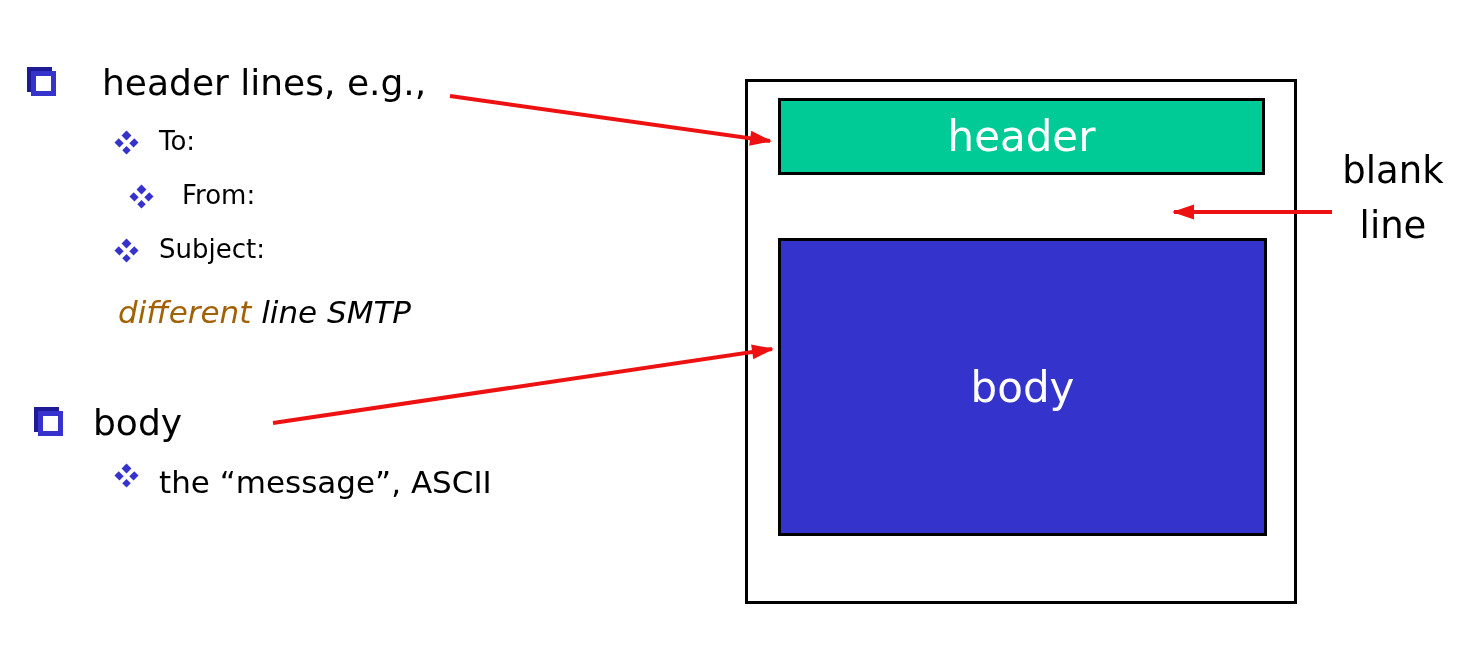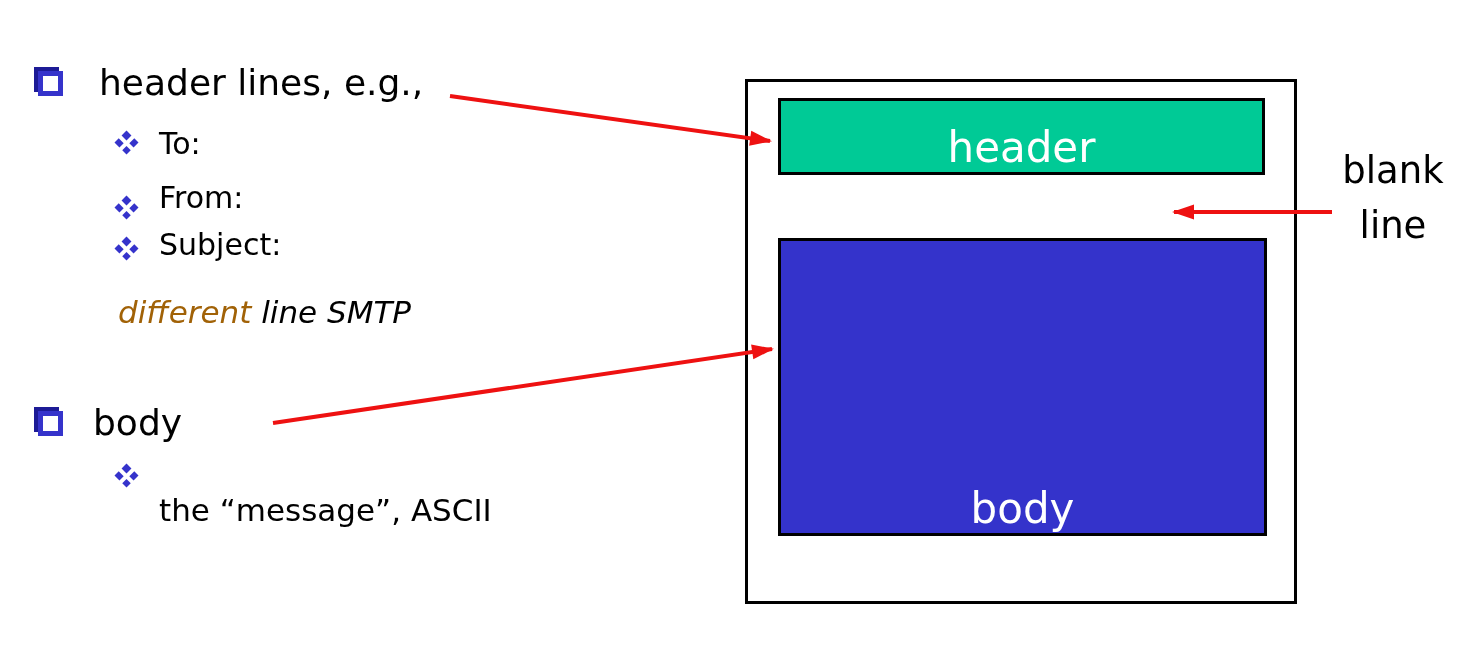--- a/index.html
+++ b/index.html
@@ -8,21 +8,21 @@
     width:1462px;
     height:672px;
     background:#ffffff;
     font-family:"DejaVu Sans", sans-serif;
     color:#000000;
     overflow:hidden;
   }
   
   .row { position:absolute; display:flex; align-items:flex-start; }
   .lvl1-text { font-size:36px; line-height:1.15; white-space:nowrap; }
-  .lvl2-text { font-size:30px; line-height:1.15; white-space:nowrap; }
+  .lvl2-text { font-size:26px; line-height:1.15; white-space:nowrap; }
 
   .sq-bullet {
     width:15px; height:15px;
     border:5px solid #3533cb;
     background:#ffffff;
     box-shadow:-4px -4px 0 0 #1d1b96;
     margin-top:9px;
     flex:0 0 auto;
   }
   .diamond-bullet {
@@ -33,78 +33,78 @@
     grid-template-rows:1fr 1fr;
     gap:4px;
     margin-top:7px;
     flex:0 0 auto;
   }
   .diamond-bullet i { background:#3533cb; display:block; }
 
   .note-line { position:absolute; font-style:italic; font-size:31px; line-height:1.15; white-space:nowrap; }
   .red-word { color:#a16207; }
 
-  .two-line { font-size:31px; line-height:45px;margin-top:28px; }
+  .two-line { font-size:31px; line-height:45px; }
 
   
   .outer-box {
     position:absolute; left:745px; top:79px;
     width:552px; height:525px;
     border:3px solid #000000;
     background:#ffffff;
     box-sizing:border-box;
   }
   .inner-rect {
     position:absolute;
     box-sizing:border-box;
     border:3px solid #000000;
-    display:flex; align-items:flex-end; justify-content:center;
+    display:flex; align-items:center; justify-content:center;
     color:#ffffff; font-size:42px;
   }
   .header-rect { left:778px; top:98px;  width:487px; height:77px;  background:#00ca96; }
   .body-rect   { left:778px; top:238px; width:489px; height:298px; background:#3433cb; }
 
   .blank-label {
     position:absolute; left:1318px; top:143px; width:150px;
     text-align:center; font-size:37px; line-height:55px;
   }
 
   .arrow-layer { position:absolute; left:0; top:0; width:1462px; height:672px; pointer-events:none; }
 </style>
 </head>
 <body>
 
 <div class="stage">
 
-  <div class="row" style="left:38px; top:62px; gap:36px;">
+  <div class="row" style="left:31px; top:62px; gap:46px;">
     <span class="sq-bullet"></span>
     <span class="lvl1-text">header lines, e.g.,</span>
   </div>
 
   <div class="row" style="left:118px; top:127px; gap:24px;">
     <span class="diamond-bullet">
         <i></i>
         <i></i>
         <i></i>
         <i></i>
       </span>
     <span class="lvl2-text">To:</span>
   </div>
 
-  <div class="row" style="left:118px; top:181px; gap:24px;align-items:flex-end;">
+  <div class="row" style="left:133px; top:181px; gap:32px;">
     <span class="diamond-bullet">
         <i></i>
         <i></i>
         <i></i>
         <i></i>
       </span>
     <span class="lvl2-text">From:</span>
   </div>
 
-  <div class="row" style="left:118px; top:228px; gap:24px;align-items:center;">
+  <div class="row" style="left:118px; top:235px; gap:24px;">
     <span class="diamond-bullet">
         <i></i>
         <i></i>
         <i></i>
         <i></i>
       </span>
     <span class="lvl2-text">Subject:</span>
   </div>
 
   <div class="note-line" style="left:118px; top:295px;">

